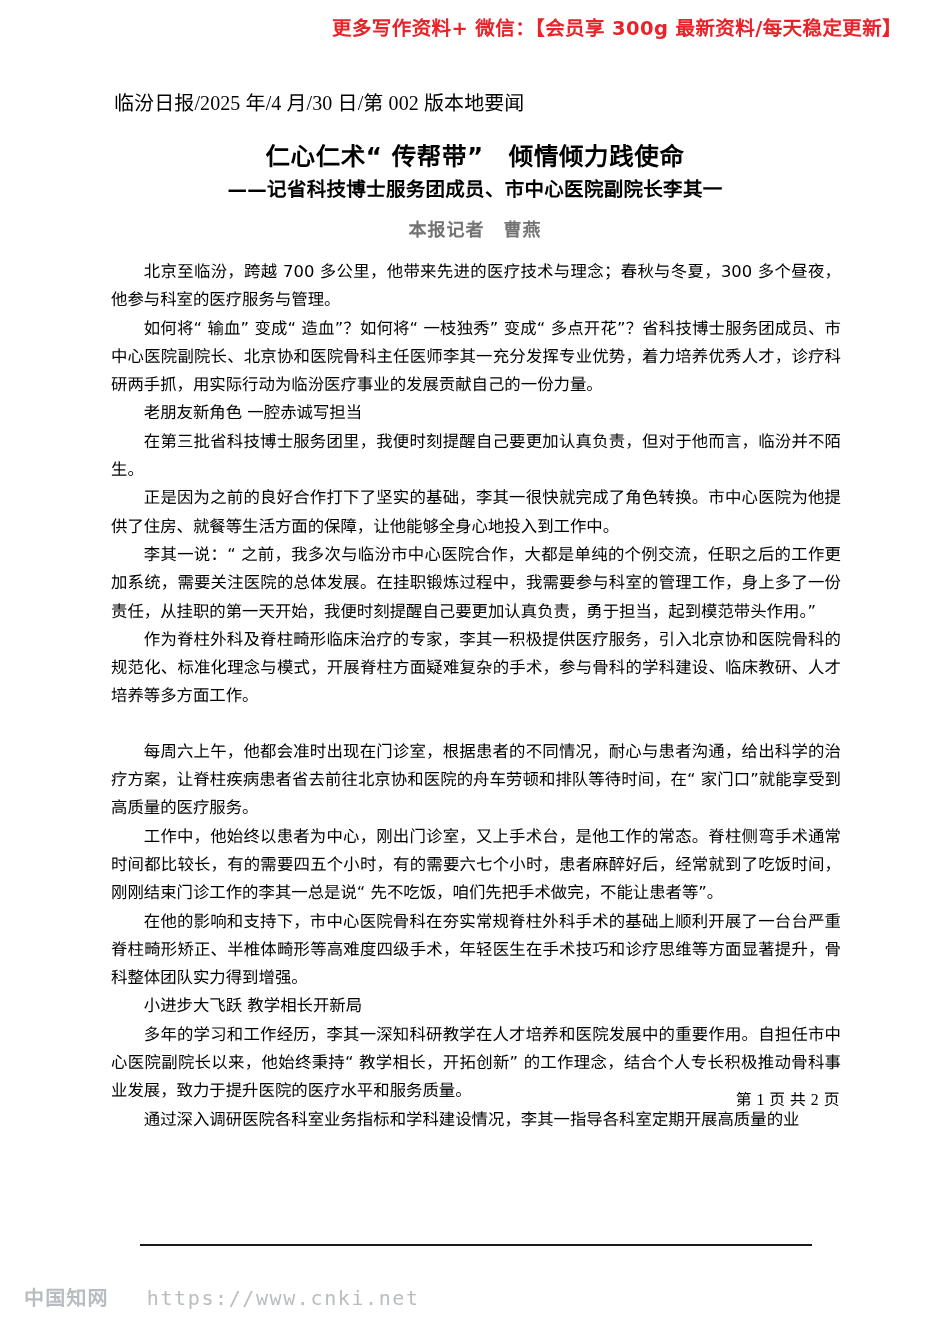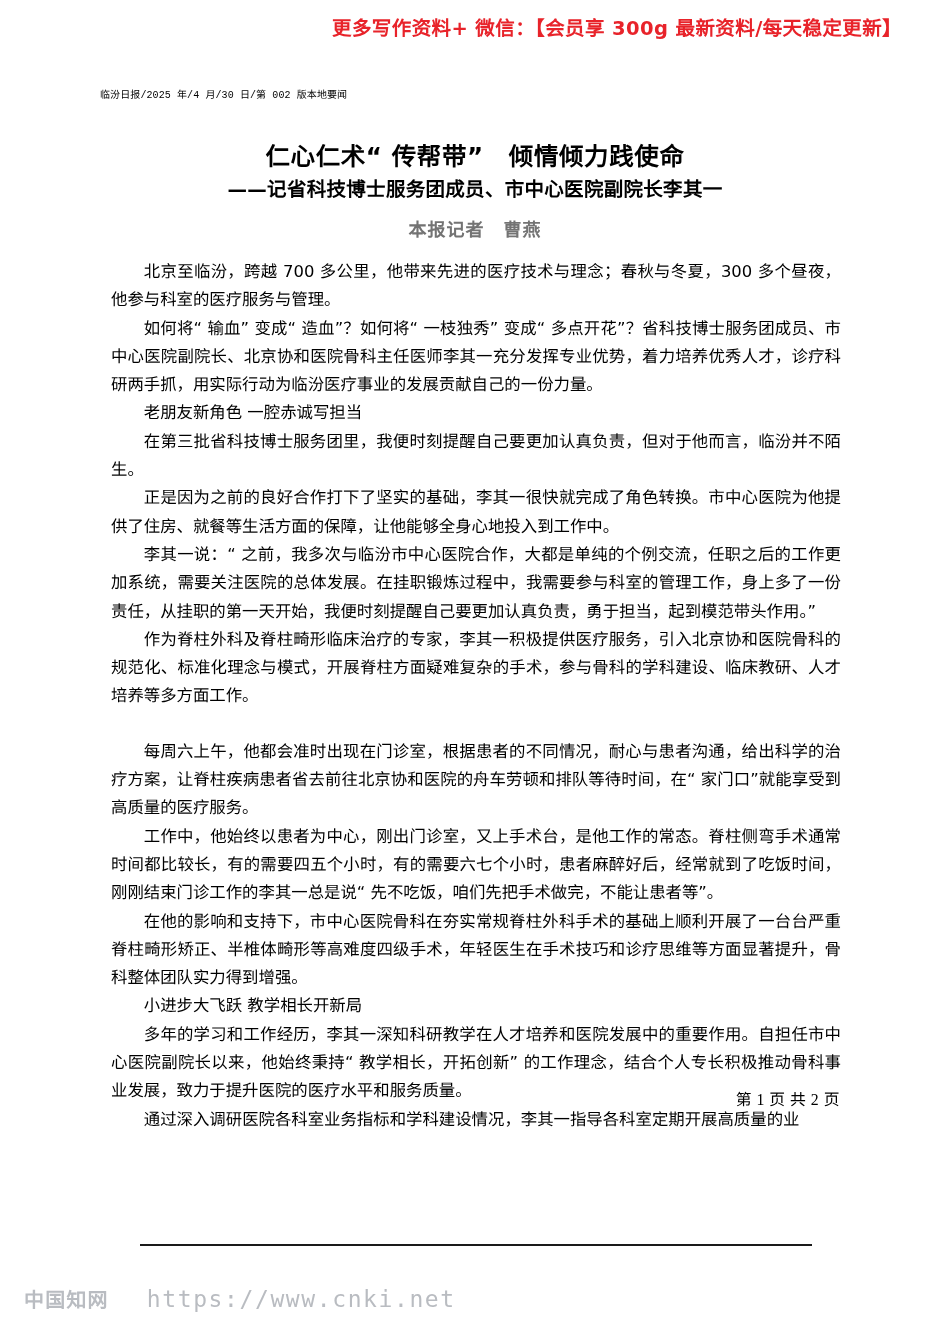--- a/index.html
+++ b/index.html
@@ -45,24 +45,24 @@
     top: 0;
     left: 0;
     width: 950px;
     height: 1344px;
   }
 
   
   .masthead {
     position: absolute;
     top: 88px;
-    left: 100px;
+    left: 114px;
     width: 620px;
-    font-family: Liberation Mono, monospace;
-    font-size: 10px;
+    font-family: Liberation Serif, serif;
+    font-size: 20px;
     line-height: 1.52;
     color: #000;
     letter-spacing: 0.1px;
   }
 
   
   .headline-block {
     position: absolute;
     top: 140px;
     left: 110px;
@@ -154,21 +154,21 @@
   .cnki-logo {
     font-family: "DejaVu Sans", "Liberation Sans", sans-serif;
     font-size: 20px;
     color: #b9bcc1;
     letter-spacing: 1.2px;
     line-height: 1;
     font-weight: bold;
   }
   .cnki-url {
     font-family: "DejaVu Sans Mono", "Liberation Mono", monospace;
-    font-size: 23px;
+    font-size: 20px;
     color: #b9bcc1;
     letter-spacing: 1.6px;
     line-height: 1;
   }
 </style>
 </head>
 <body>
 
 <div class="page-sheet">
 

